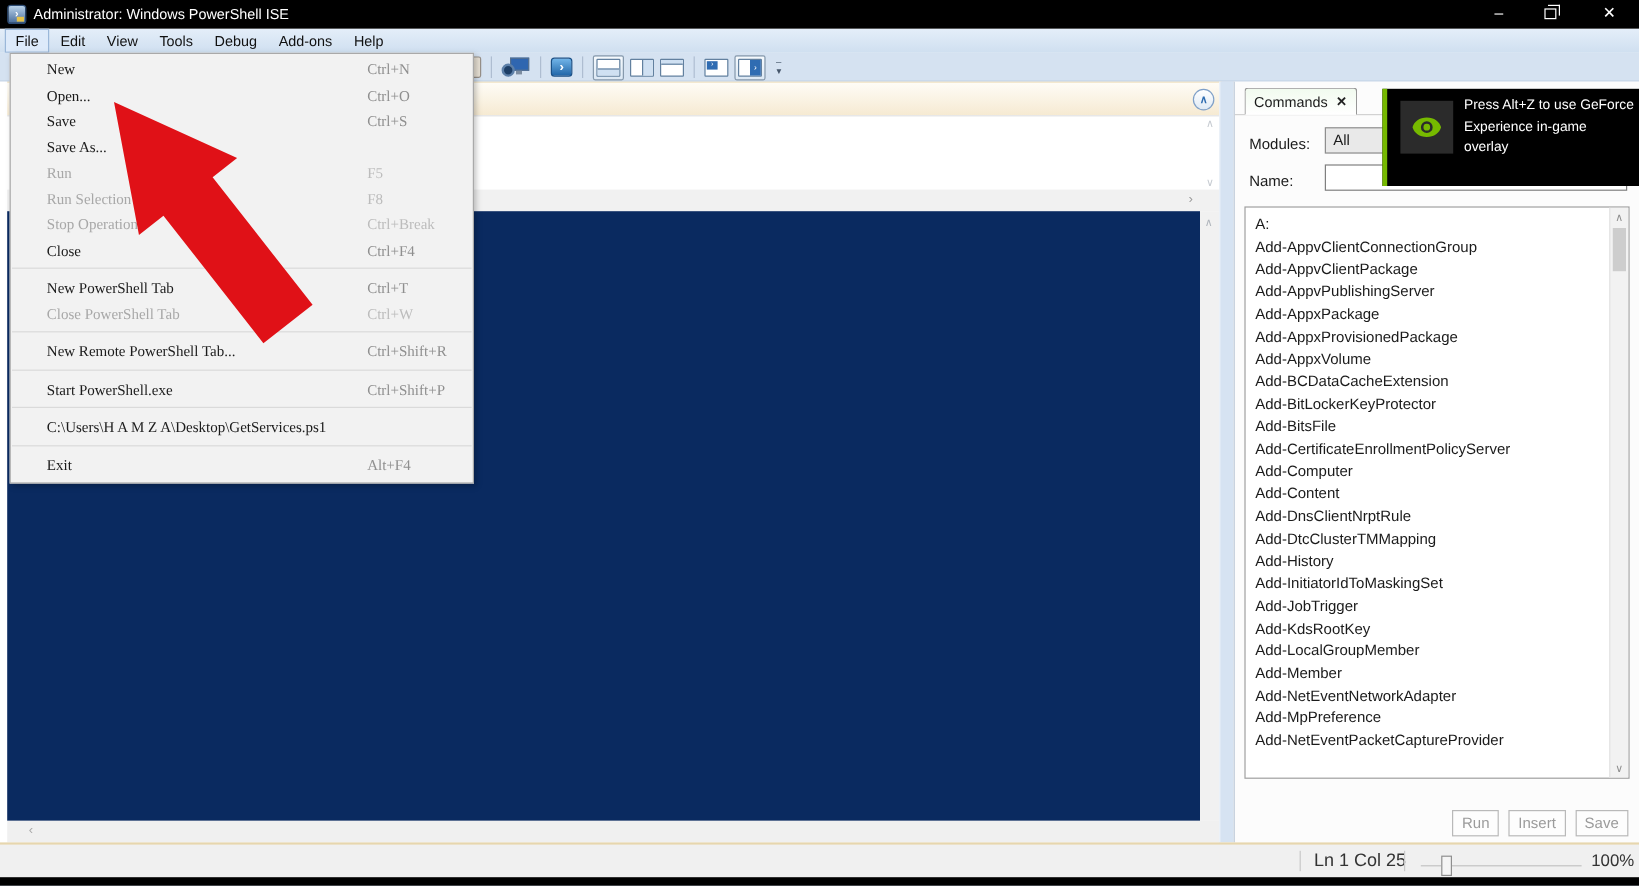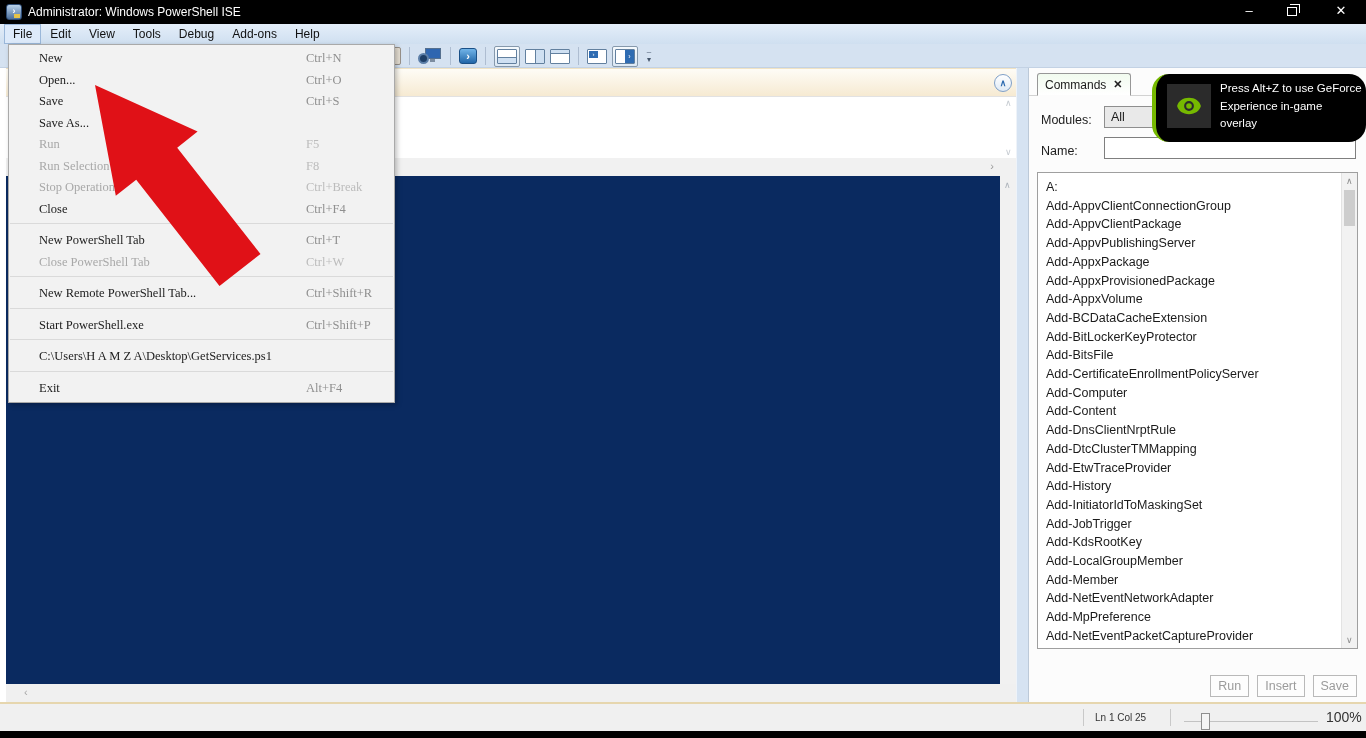--- a/index.html
+++ b/index.html
@@ -85,42 +85,42 @@
   .cmd-scroll .up { position:absolute; top:3px; left:4px; color:#8d8d8d; font-size:9px; }
   .cmd-scroll .dn { position:absolute; bottom:3px; left:4px; color:#8d8d8d; font-size:9px; }
   .cmd-scroll .thumb { position:absolute; left:2px; top:17px; width:11px; height:36px; background:#cdcdcd; }
   .panel-buttons { position:absolute; right:9px; top:607px; display:flex; gap:8px; }
   .pbtn { height:22px; padding:0 7px; font-size:12.5px; color:#9b9b9b; background:#fdfdfd; border:1px solid #b9b9b9; font-family:"Liberation Sans", sans-serif; }
 
   
   .status-divider { position:absolute; left:0; top:702px; width:1366px; height:2px; background:#e6d6ae; }
   .statusbar { position:absolute; left:0; top:704px; width:1366px; height:27px; background:#f0f0f0; }
   .sb-sep { position:absolute; width:1px; height:17px; top:5px; background:#c9c9c9; }
-  .sb-lncol { position:absolute; left:1095px; line-height:27px; font-size:10px; color:#333; }
+  .sb-lncol { position:absolute; left:1095px; line-height:27px; font-size:15px; color:#333; }
   .sb-track { position:absolute; left:1184px; top:17px; width:134px; height:1px; background:#c3c3c3; }
   .sb-thumb { position:absolute; left:1201px; top:9px; width:9px; height:17px; background:#f5f5f5; border:1px solid #8f8f8f; }
   .sb-zoom { position:absolute; left:1326px; line-height:27px; font-size:14px; color:#333; }
   .bottom-frame { position:absolute; left:0; top:731px; width:1366px; height:7px; background:#000; }
 
   
   .file-menu { position:absolute; left:8px; top:44px; width:387px; background:#f2f2f2; border:1px solid #a9a9a9;
                padding:3px 0; z-index:40; box-shadow:2px 2px 5px rgba(0,0,0,0.25); }
   .fm-item { position:relative; height:21.5px; line-height:21.5px; padding-left:30px; font-size:12.5px; color:#1b1b1b;font-family:Liberation Serif, serif; }
   .fm-item .sc { position:absolute; left:297px; color:#8f8f8f; }
   .fm-item.disabled { color:#a8a8a8; }
   .fm-item.disabled .sc { color:#bcbcbc; }
   .fm-item.sep { height:7px; padding:0; }
   .fm-item.sep::after { content:""; display:block; margin:3px 1px 0 1px; border-top:1px solid #dadada; }
 
   
   .arrow-svg { position:absolute; left:0; top:0; z-index:60; pointer-events:none; }
 
   
-  .gfx { position:absolute; left:1152px; top:74px; width:214px; height:68px; background:#000;
-         border-left:4px solid #76b900; z-index:70;border-radius:17px; }
+  .gfx { position:absolute; left:1152px; top:74px; width:214px; height:81px; background:#000;
+         border-left:4px solid #76b900; z-index:70; }
   .gfx-logo { position:absolute; left:11px; top:10px; width:44px; height:44px; background:#2b2b2b;
               display:flex; align-items:center; justify-content:center; }
   .gfx-text { position:absolute; left:64px; top:6px; color:#fff; font-size:11.5px; line-height:17.5px; white-space:nowrap; }
 </style>
 </head>
 <body>
 
 <div id="screen">
 
   <div class="titlebar">
@@ -222,21 +222,20 @@
           <div class="cmd-item">Add-AppxProvisionedPackage</div>
           <div class="cmd-item">Add-AppxVolume</div>
           <div class="cmd-item">Add-BCDataCacheExtension</div>
           <div class="cmd-item">Add-BitLockerKeyProtector</div>
           <div class="cmd-item">Add-BitsFile</div>
           <div class="cmd-item">Add-CertificateEnrollmentPolicyServer</div>
           <div class="cmd-item">Add-Computer</div>
           <div class="cmd-item">Add-Content</div>
           <div class="cmd-item">Add-DnsClientNrptRule</div>
           <div class="cmd-item">Add-DtcClusterTMMapping</div>
-          <div class="cmd-item">Add-EtwTraceProvider</div>
           <div class="cmd-item">Add-History</div>
           <div class="cmd-item">Add-InitiatorIdToMaskingSet</div>
           <div class="cmd-item">Add-JobTrigger</div>
           <div class="cmd-item">Add-KdsRootKey</div>
           <div class="cmd-item">Add-LocalGroupMember</div>
           <div class="cmd-item">Add-Member</div>
           <div class="cmd-item">Add-NetEventNetworkAdapter</div>
           <div class="cmd-item">Add-MpPreference</div>
           <div class="cmd-item">Add-NetEventPacketCaptureProvider</div>
       </div>

